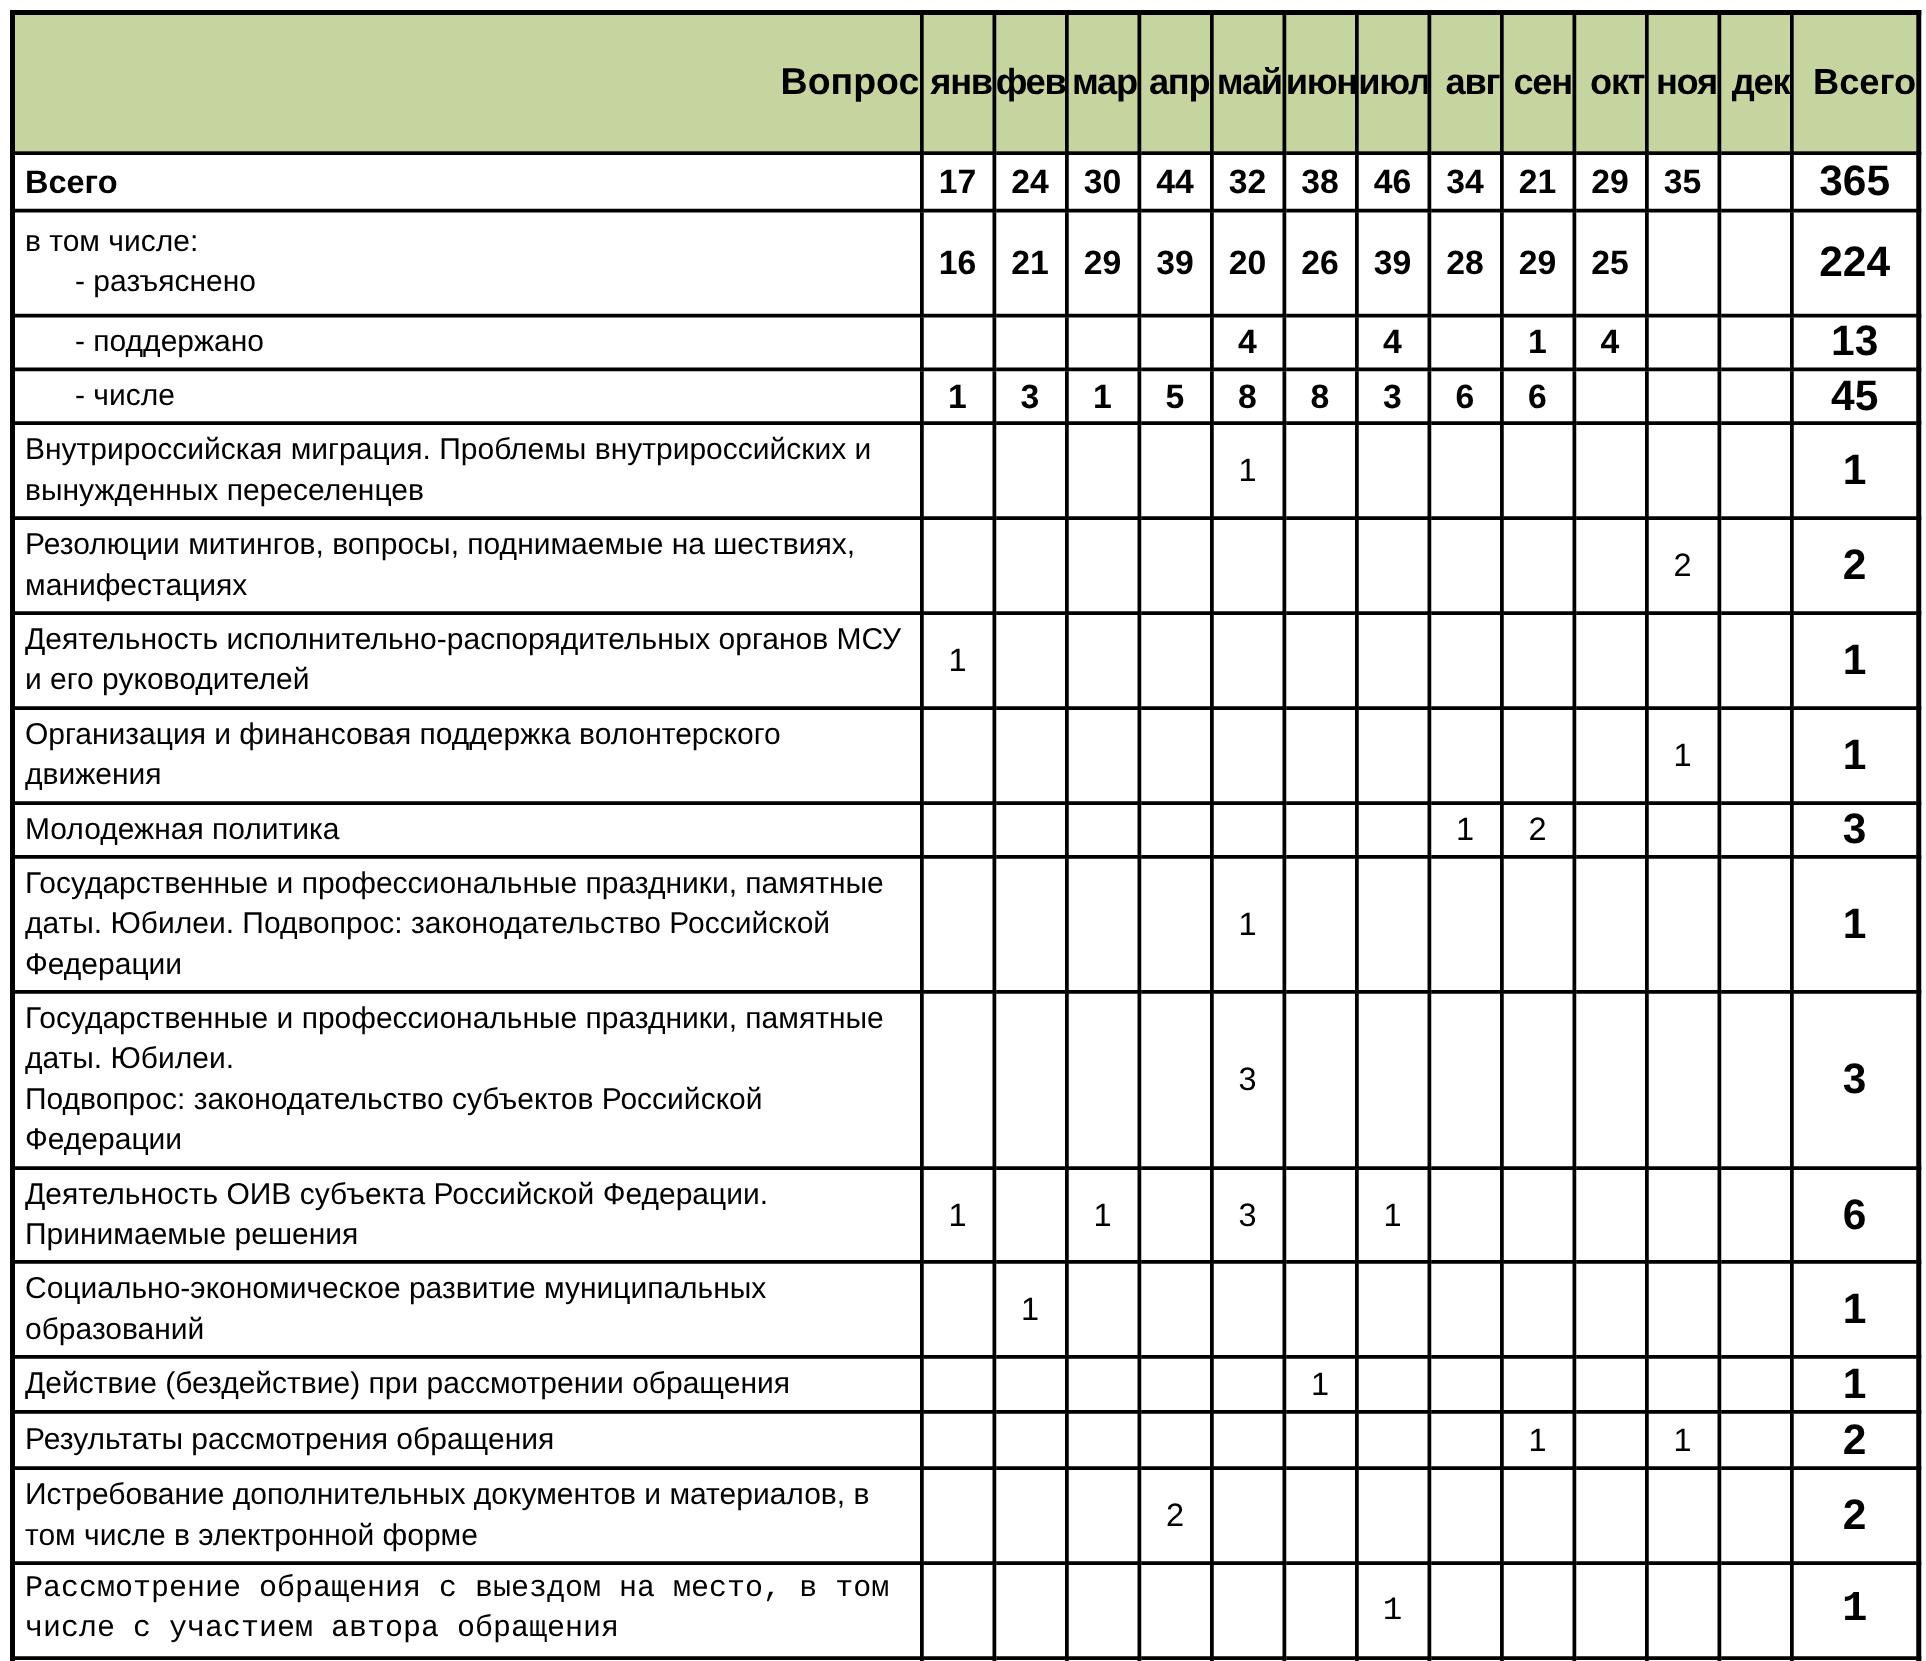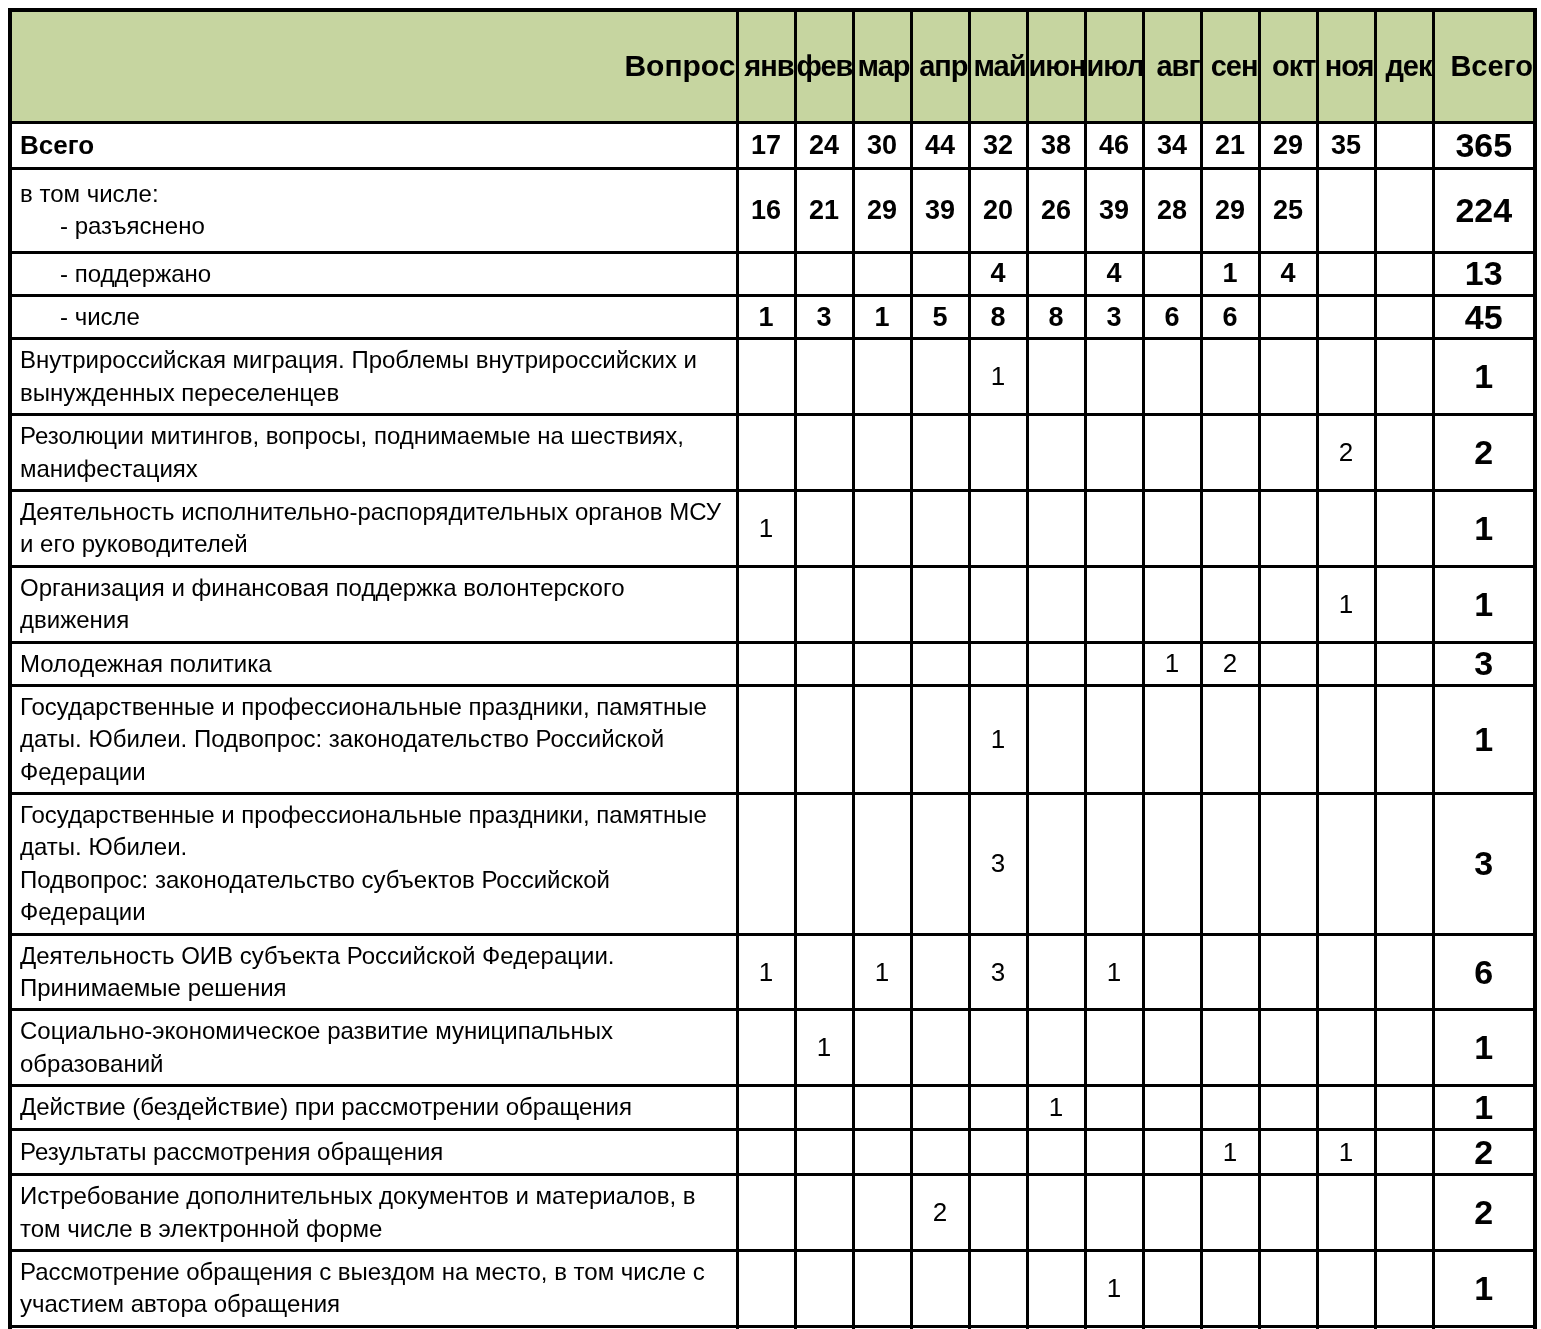--- a/index.html
+++ b/index.html
@@ -310,21 +310,21 @@
           <td class="num-cell"></td>
           <td class="num-cell"></td>
           <td class="num-cell"></td>
           <td class="num-cell"></td>
           <td class="num-cell"></td>
           <td class="num-cell"></td>
           <td class="num-cell"></td>
           <td class="num-cell"></td>
           <td class="total-cell">2</td>
         </tr>
-        <tr style="height: 66px;">
+        <tr style="height: 66px; font-family: Liberation Mono, monospace;">
           <td class="q-cell">Рассмотрение обращения с выездом на место, в том числе с участием автора обращения</td>
           <td class="num-cell"></td>
           <td class="num-cell"></td>
           <td class="num-cell"></td>
           <td class="num-cell"></td>
           <td class="num-cell"></td>
           <td class="num-cell"></td>
           <td class="num-cell">1</td>
           <td class="num-cell"></td>
           <td class="num-cell"></td>

